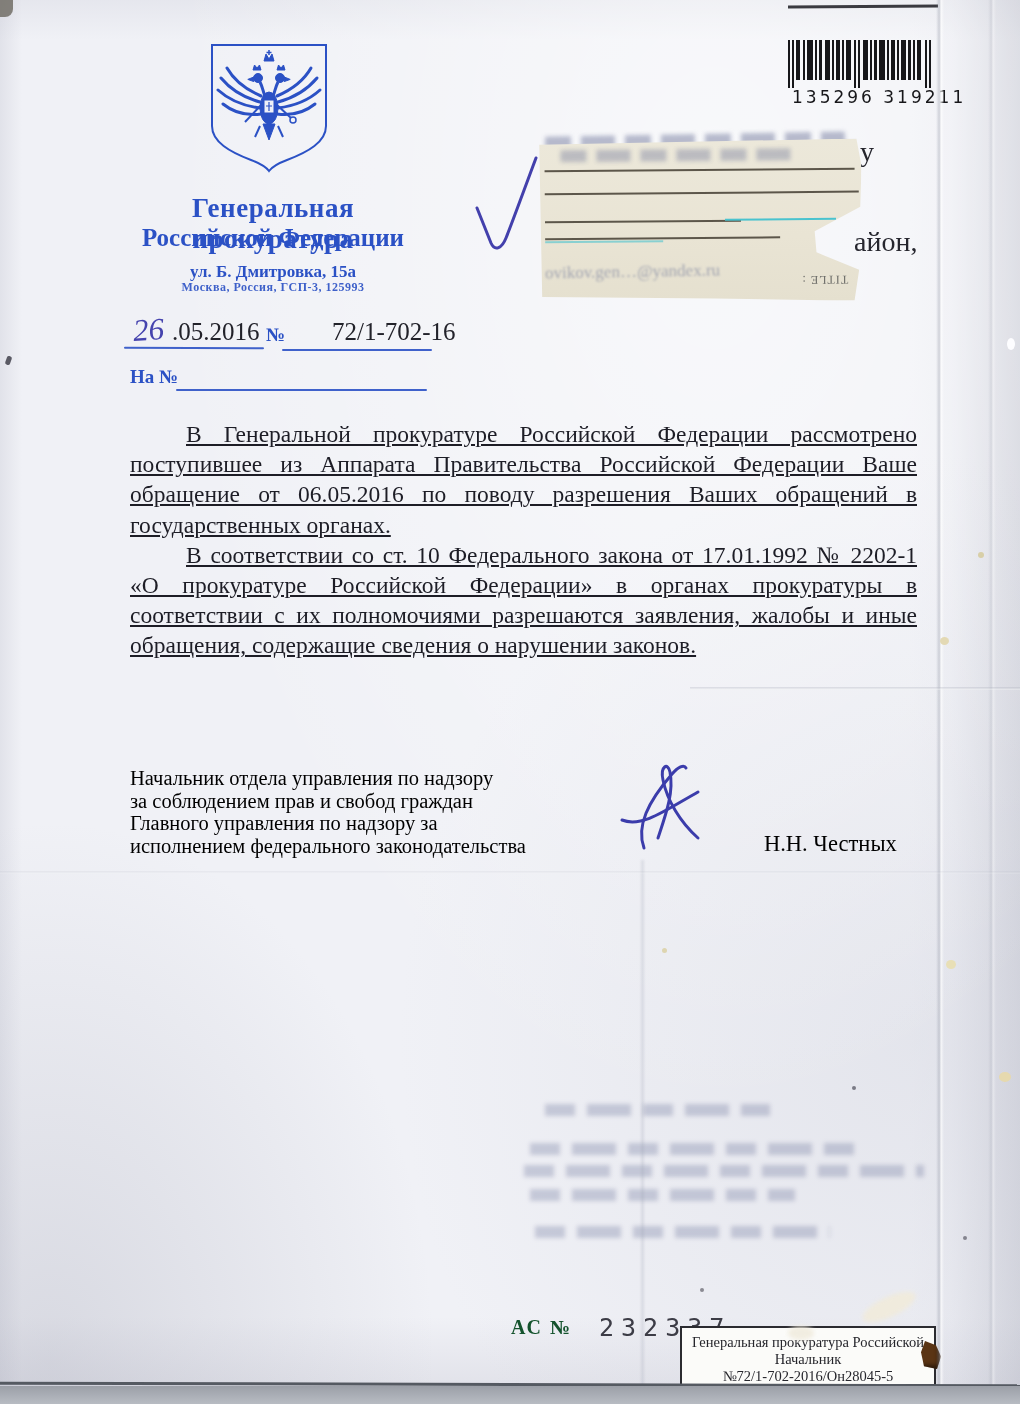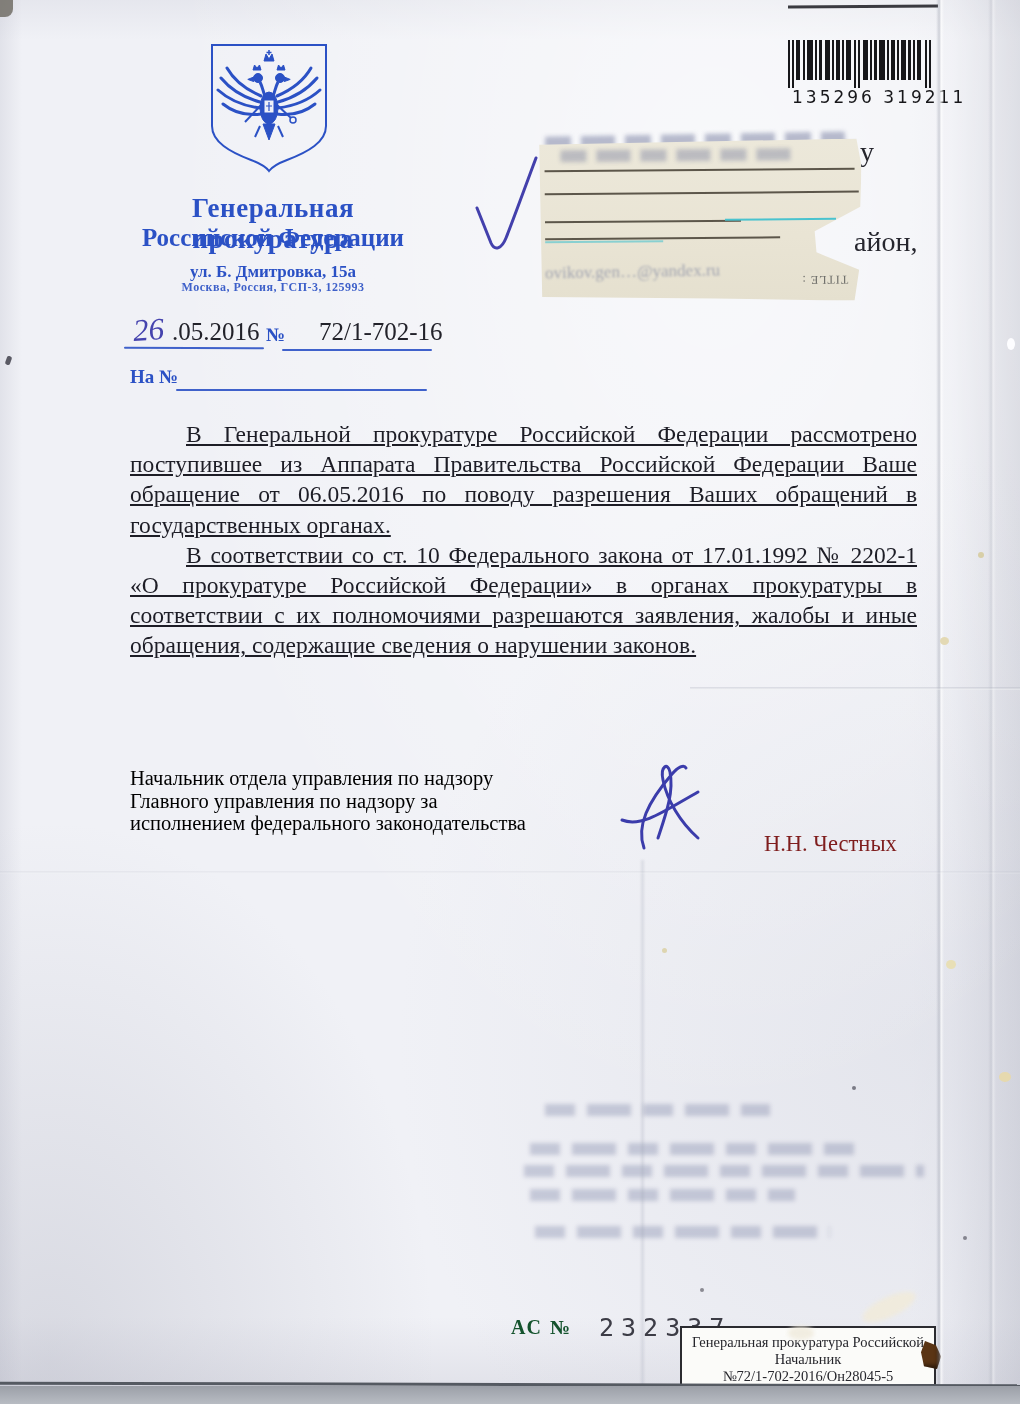--- a/index.html
+++ b/index.html
@@ -48,21 +48,21 @@
     font-size:23.5px;line-height:30.2px;color:#1d1d26;
     text-align:justify;
     text-decoration:underline;
   }
   .body-text p{margin:0;text-indent:56px;}
   
   .sig-title{
     left:130px;top:767px;width:500px;
     font-size:20.5px;line-height:22.5px;color:#000000;
   }
-  .sig-name{left:764px;top:831px;font-size:22.5px;color:#7f1d1d;}
+  .sig-name{left:764px;top:831px;font-size:22.5px;color:#000000;}
   
   .patch{
     left:535px;top:140px;width:327px;height:162px;
     background:linear-gradient(180deg,#ece8da 0%,#e9e4d4 60%,#e5e0cf 100%);
     clip-path:polygon(1.5% 2%, 98.5% 0%, 100% 17%, 99.5% 42%, 85.5% 57%, 86% 70%, 99% 81%, 97.5% 100%, 55% 98%, 2% 96%);
     transform:rotate(-.5deg);
     box-shadow:0 1px 3px rgba(90,90,100,.35);
   }
   .patch-line{position:absolute;left:3%;height:2px;background:#5c564a;}
   .patch-cyan{position:absolute;height:2px;background:#49c3cf;}
@@ -210,33 +210,34 @@
 
 <div class="abs bleed" style="left:545px;top:262px;transform:rotate(-1deg);">ovikov.gen…@yandex.ru</div>
 
 <svg class="abs" style="left:468px;top:150px;" width="120" height="135" viewBox="0 0 120 135">
   <path d="M68,8 C56,40 46,68 38,88 C34,98 27,102 23,93 C19,83 13,68 9,58" fill="none" stroke="#4340ac" stroke-width="3" stroke-linecap="round"></path>
 </svg>
 
 <div class="abs hand" style="left:133px;top:312px;font-size:31px;transform:rotate(-4deg);">26</div>
 <div class="abs ref-black" style="left:172px;top:318px;">.05.2016</div>
 <div class="abs ref-blue" style="left:266px;top:324px;font-size:19px;">№</div>
-<div class="abs ref-black" style="left:319px;top:318px;">72/1-702-16</div>
+<div class="abs ref-black" style="left:332px;top:318px;">72/1-702-16</div>
 <div class="abs u-line" style="left:124px;top:347px;width:140px;transform:rotate(.3deg);"></div>
 <div class="abs u-line" style="left:282px;top:349px;width:150px;"></div>
 <div class="abs ref-blue" style="left:130px;top:366px;font-size:19px;">На №</div>
 <div class="abs u-line" style="left:176px;top:389px;width:251px;"></div>
 
 <div class="abs body-text">
   <p>В Генеральной прокуратуре Российской Федерации рассмотрено поступившее из Аппарата Правительства Российской Федерации Ваше обращение от 06.05.2016 по поводу разрешения Ваших обращений в государственных органах.</p>
   <p>В соответствии со ст. 10 Федерального закона от 17.01.1992 № 2202-1 «О прокуратуре Российской Федерации» в органах прокуратуры в соответствии с их полномочиями разрешаются заявления, жалобы и иные обращения, содержащие сведения о нарушении законов.</p>
 </div>
 
 <div class="abs sig-title">
   <div>Начальник отдела  управления по надзору</div>
+  <div>за соблюдением прав и свобод граждан</div>
   <div>Главного управления по надзору за</div>
   <div>исполнением федерального законодательства</div>
 </div>
 <svg class="abs" style="left:614px;top:758px;" width="110" height="100" viewBox="0 0 110 100">
   <g fill="none" stroke="#3b3cab" stroke-width="3" stroke-linecap="round">
     <path d="M30,90 C22,68 34,44 58,16 C64,9 70,6 72,10"></path>
     <path d="M8,62 C28,70 52,52 84,34"></path>
     <path d="M44,80 C52,56 60,34 56,14 C54,4 46,8 49,22 C53,42 66,64 84,80"></path>
   </g>
 </svg>

